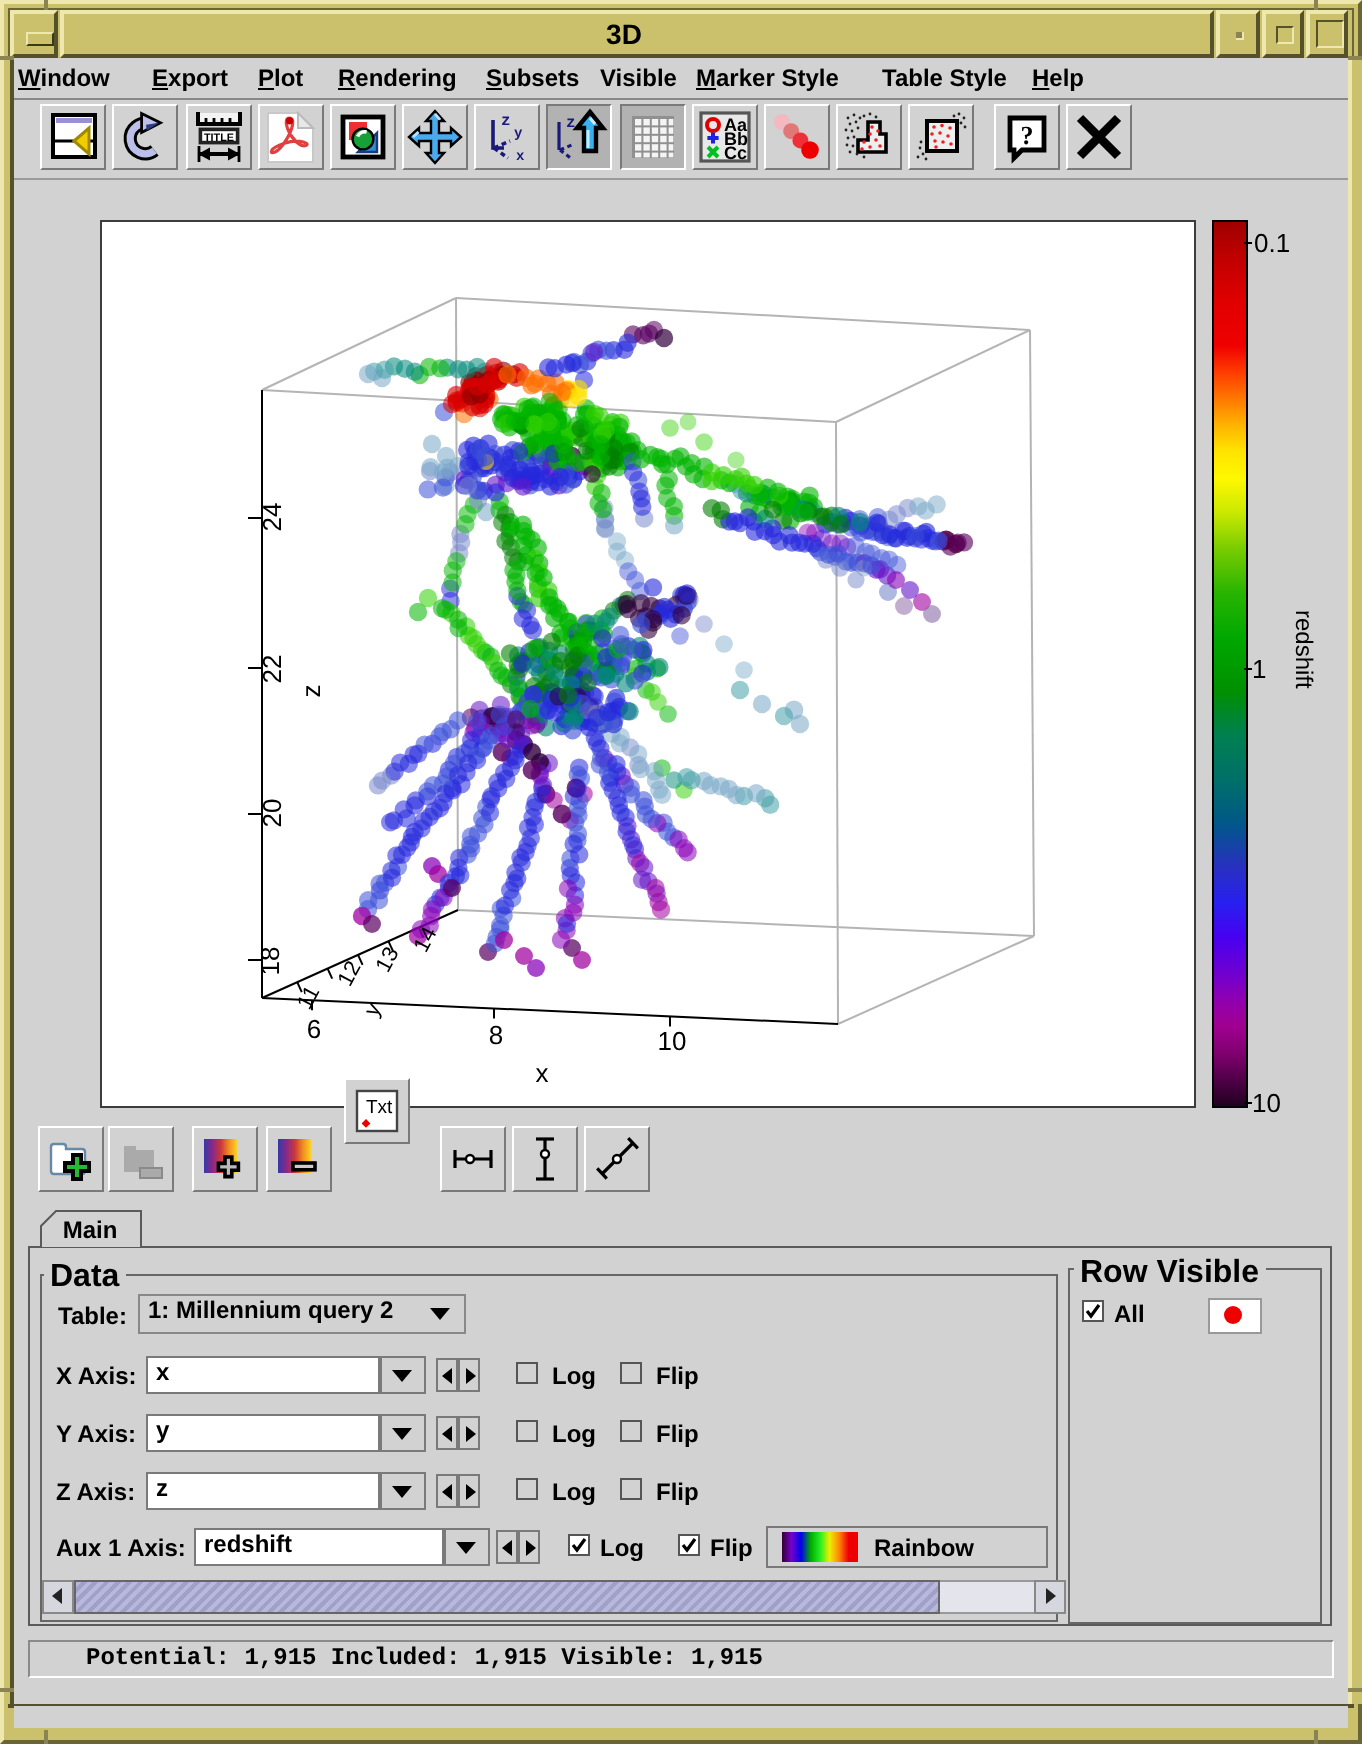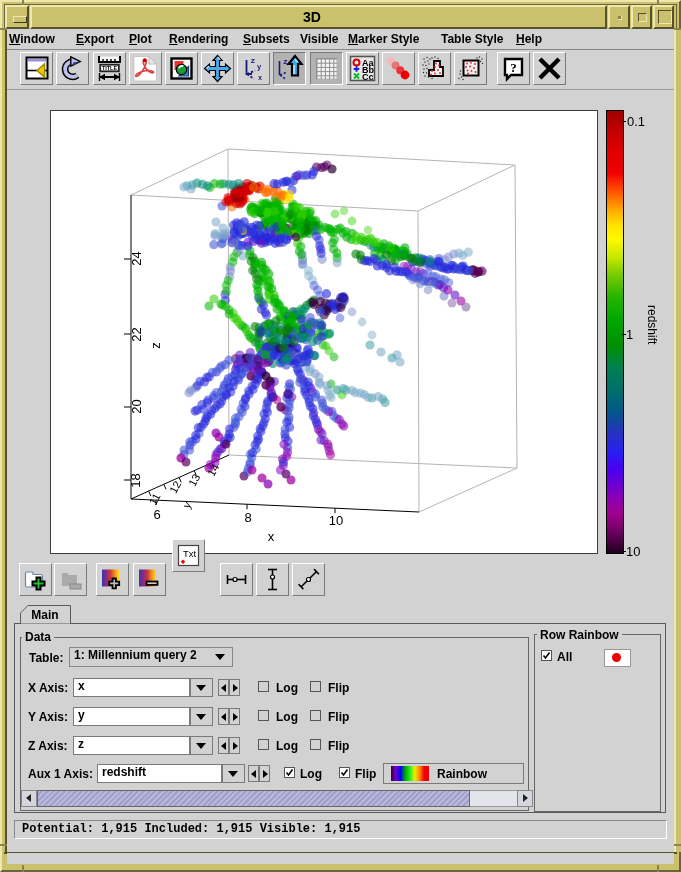--- a/index.html
+++ b/index.html
@@ -38,34 +38,34 @@
 .rot{transform:rotate(-90deg);transform-origin:center}
 .r60{transform:rotate(-62deg);transform-origin:center;font-size:11px}
 #redshift{left:645px;top:305px;width:14px;height:50px;font-size:12px;writing-mode:vertical-rl;letter-spacing:0px}
 
 .tb2{position:absolute;width:33px;height:33px;background:#d2d2d2;border-top:1px solid #fff;border-left:1px solid #fff;border-right:1px solid #7a7a7a;border-bottom:1px solid #7a7a7a;box-sizing:border-box}
 #tabright{left:665px;top:623px;width:1px;height:190px;background:#5a5a5a}
 #tableft{left:14px;top:623px;width:1px;height:190px;background:#5a5a5a}
 #tabbot{left:14px;top:812px;width:652px;height:1px;background:#5a5a5a}
 
 .tborder{position:absolute;border:1px solid #666}
-.ptitle{position:absolute;font-weight:bold;font-size:12px;background:#d2d2d2;padding:0 3px}
+.ptitle{position:absolute;font-weight:bold;font-size:16px;background:#d2d2d2;padding:0 3px}
 .lbl{position:absolute;font-weight:bold;font-size:12px;color:#000}
 .combo-field{position:absolute;background:#fff;border:1px solid #7a7a7a;font-weight:bold;font-size:12px;padding-left:4px;box-sizing:border-box}
 .combo-btn{position:absolute;background:#d2d2d2;border:1px solid #7a7a7a;box-sizing:border-box}
 .arr-dn{position:absolute;width:0;height:0;border-left:5px solid transparent;border-right:5px solid transparent;border-top:6px solid #000}
 .spin{position:absolute;width:11px;height:17px;background:#d2d2d2;border:1px solid #7a7a7a;box-sizing:border-box}
 .tri-l{position:absolute;width:0;height:0;border-top:4px solid transparent;border-bottom:4px solid transparent;border-right:5px solid #000}
 .tri-r{position:absolute;width:0;height:0;border-top:4px solid transparent;border-bottom:4px solid transparent;border-left:5px solid #000}
 .cb{position:absolute;width:11px;height:11px;background:#d2d2d2;border:1px solid #555;box-sizing:border-box}
 .cb.w{background:#fff}
 
 #hsb{left:21px;top:790px;width:512px;height:17px;background:#e4e4ec;border:1px solid #999;box-sizing:border-box}
 
-#status{left:14px;top:820px;width:653px;height:19px;background:#d2d2d2;border-top:1px solid #8a8a8a;border-left:1px solid #8a8a8a;border-right:1px solid #fff;border-bottom:1px solid #fff;box-sizing:border-box;font-family:"Liberation Mono",monospace;font-weight:bold;font-size:12px;line-height:17px;padding-left:7px}
+#status{left:14px;top:820px;width:653px;height:19px;background:#d2d2d2;border-top:1px solid #8a8a8a;border-left:1px solid #8a8a8a;border-right:1px solid #fff;border-bottom:1px solid #fff;box-sizing:border-box;font-family:"Liberation Mono",monospace;font-weight:bold;font-size:12px;line-height:17px;padding-left:28px}
 #botband{left:7px;top:853px;width:667px;height:11px;background:#d2d2d2}
 </style></head><body>
 <div class="abs" id="frame"></div>
 <div class="abs" id="frame2"></div>
 <div class="abs" id="frame3"></div>
 <div class="abs" id="frame4"></div>
 <div class="abs" id="content"></div>
 
 <div class="abs" style="left:4px;top:4px;width:673px;height:1px;background:#6a6535"></div>
 <div class="abs" style="left:4px;top:4px;width:1px;height:25px;background:#6a6535"></div>
@@ -1644,21 +1644,21 @@
 <div class="lbl" style="left:437px;top:767px">Rainbow</div>
 
 <div class="abs" id="hsb"></div>
 <div class="abs" style="left:21px;top:790px;width:16px;height:17px;background:#d6d6de;border:1px solid #888;box-sizing:border-box"></div>
 <div class="tri-l" style="left:26px;top:794px;border-right-color:#222"></div>
 <div class="abs" style="left:517px;top:790px;width:16px;height:17px;background:#d6d6de;border:1px solid #888;box-sizing:border-box"></div>
 <div class="tri-r" style="left:523px;top:794px;border-left-color:#222"></div>
 <div class="abs" id="hthumb" style="left:37px;top:790px;width:433px;height:17px;background:#a8a8cc;border:1px solid #666;box-sizing:border-box;background-image:repeating-linear-gradient(135deg,#b8b8dc 0 2px,#a0a0c8 2px 4px)"></div>
 
 <div class="tborder" style="left:534px;top:634px;width:125px;height:176px"></div>
-<div class="ptitle" style="left:537px;top:628px">Row Rainbow</div>
+<div class="ptitle" style="left:537px;top:628px">Row Visible</div>
 <div class="cb w" style="left:541px;top:650px">
     <svg width="9" height="9" style="position:absolute;left:0px;top:0px">
       <path d="M1.5 4.5 l2 2.5 l4 -5.5" stroke="#000" stroke-width="1.6" fill="none"></path>
     </svg>
   </div>
 <div class="lbl" style="left:557px;top:650px">All</div>
 <div class="abs" style="left:604px;top:649px;width:25px;height:16px;background:#fff;border:1px solid #999"></div>
 <div class="abs" style="left:612px;top:653px;width:9px;height:9px;border-radius:50%;background:#e00"></div>
 
 <div class="abs" id="status">Potential: 1,915 Included: 1,915 Visible: 1,915</div>

